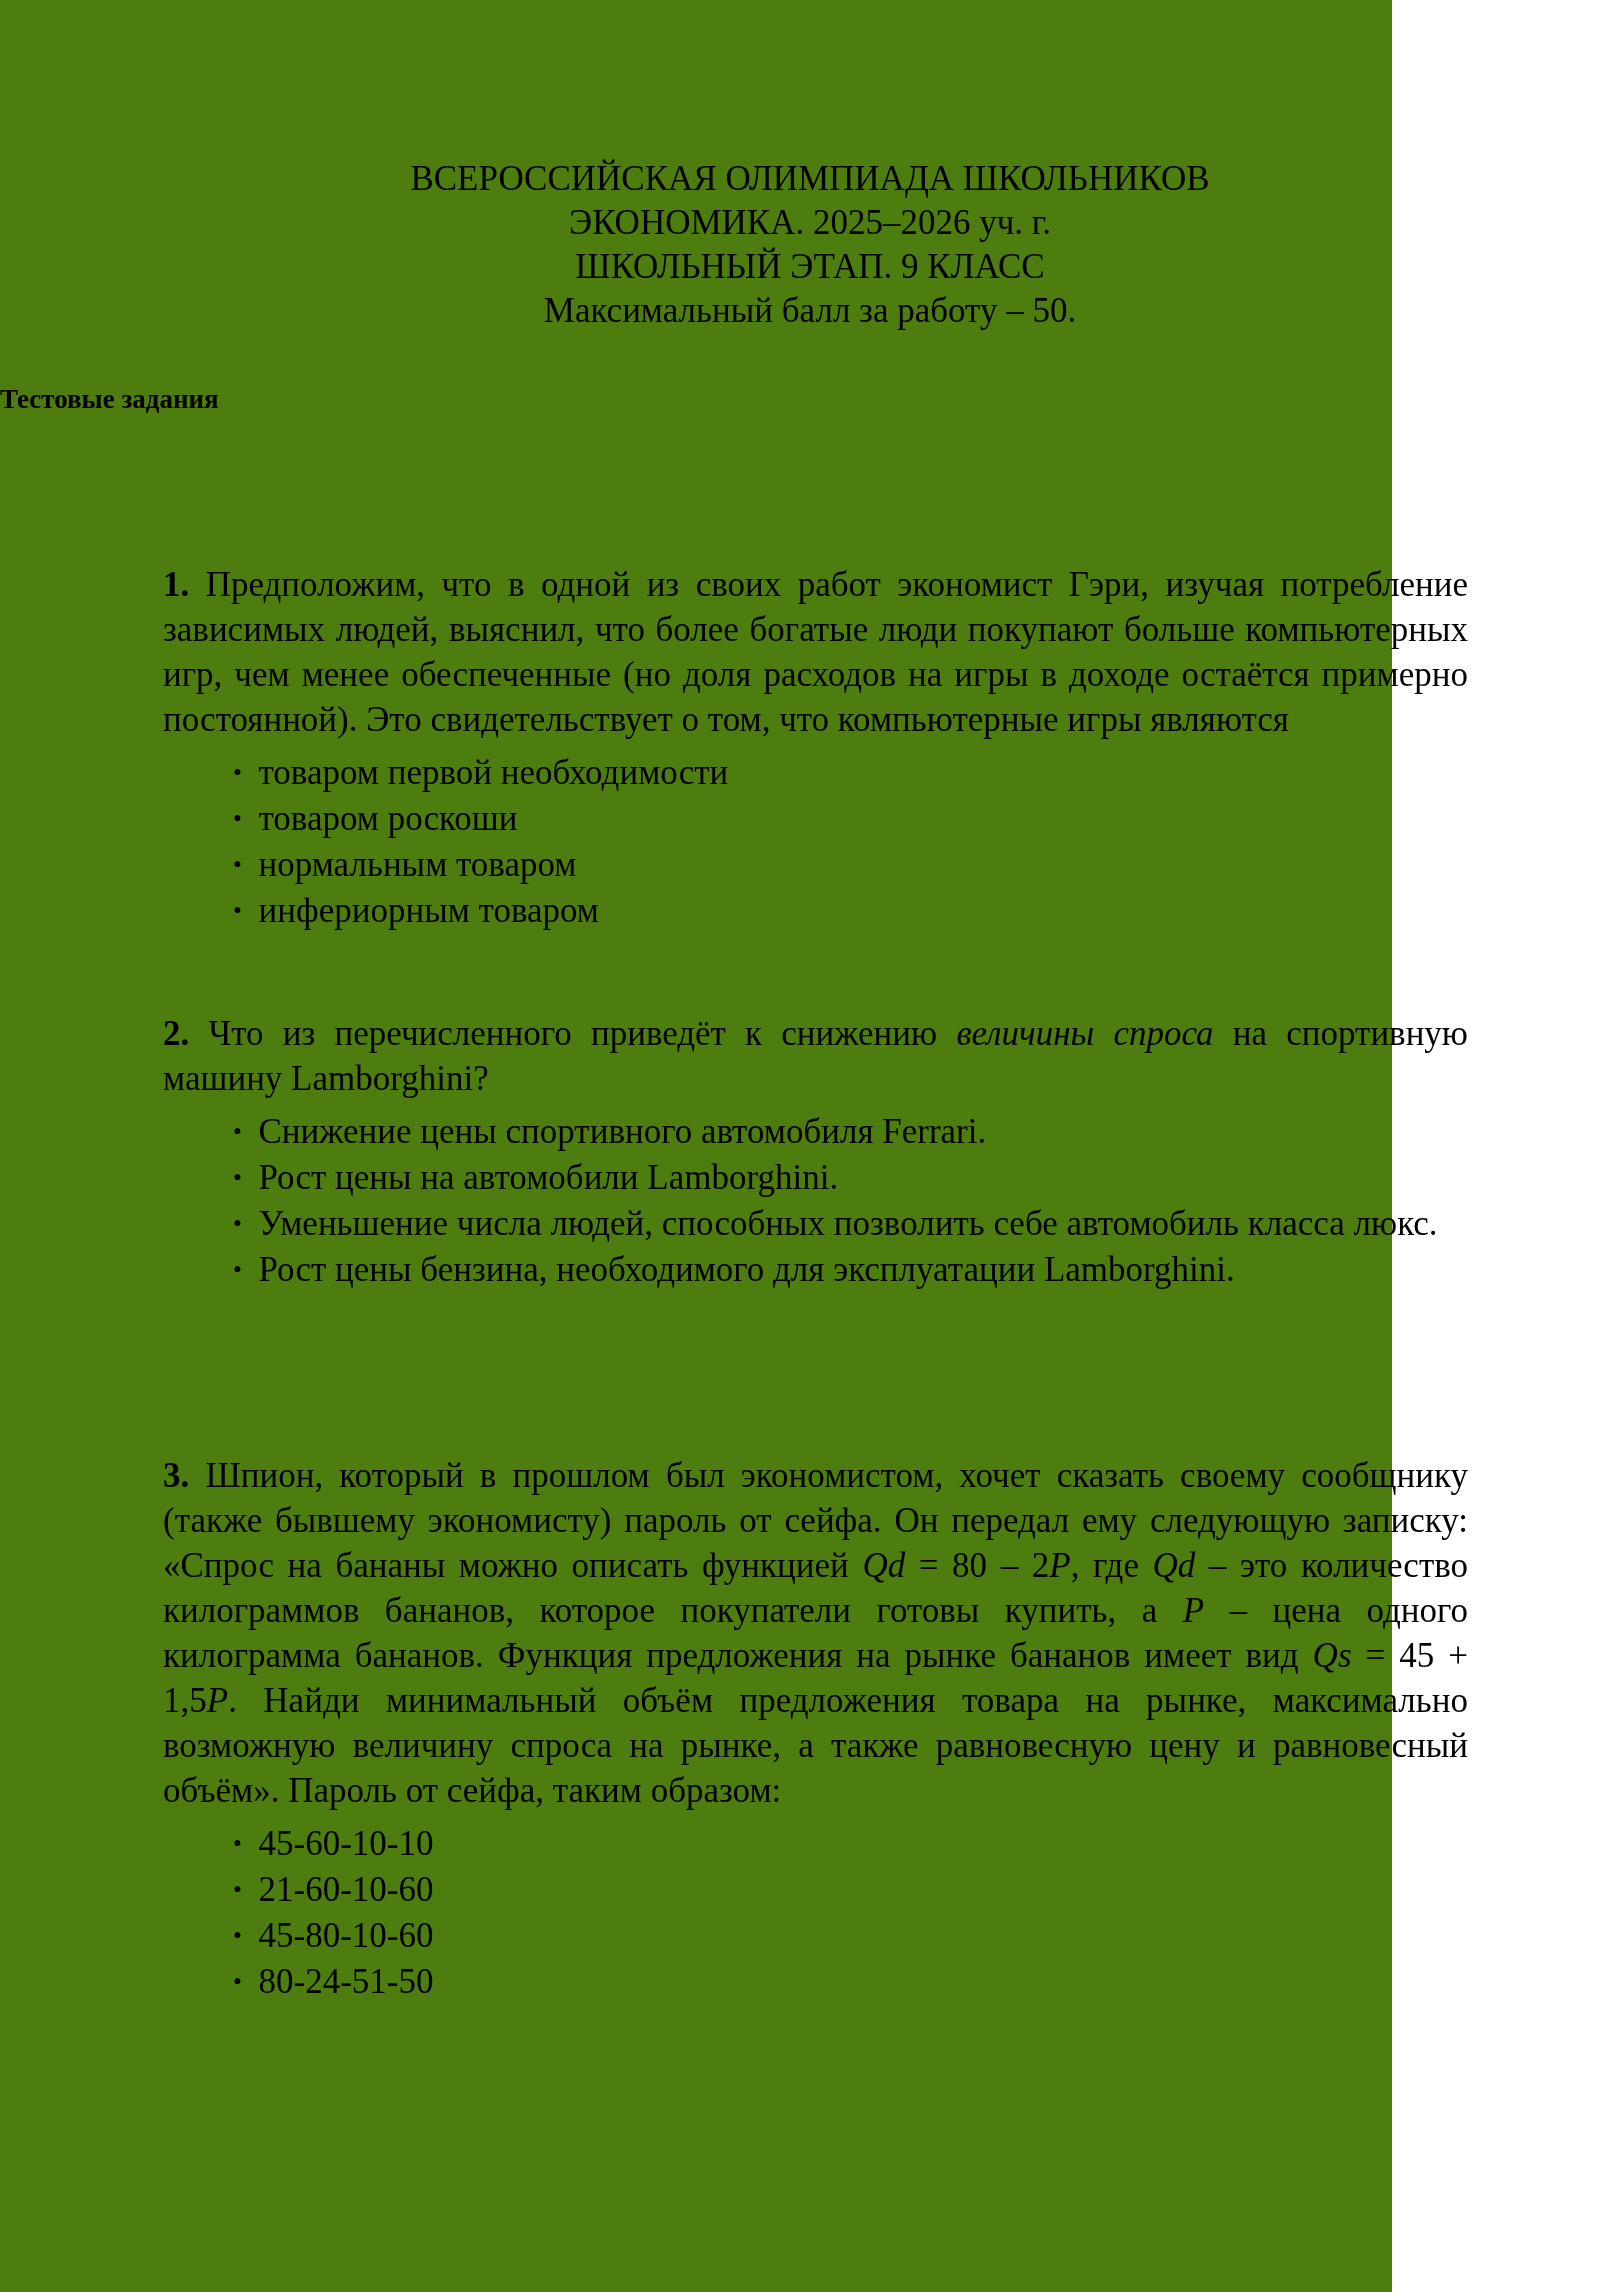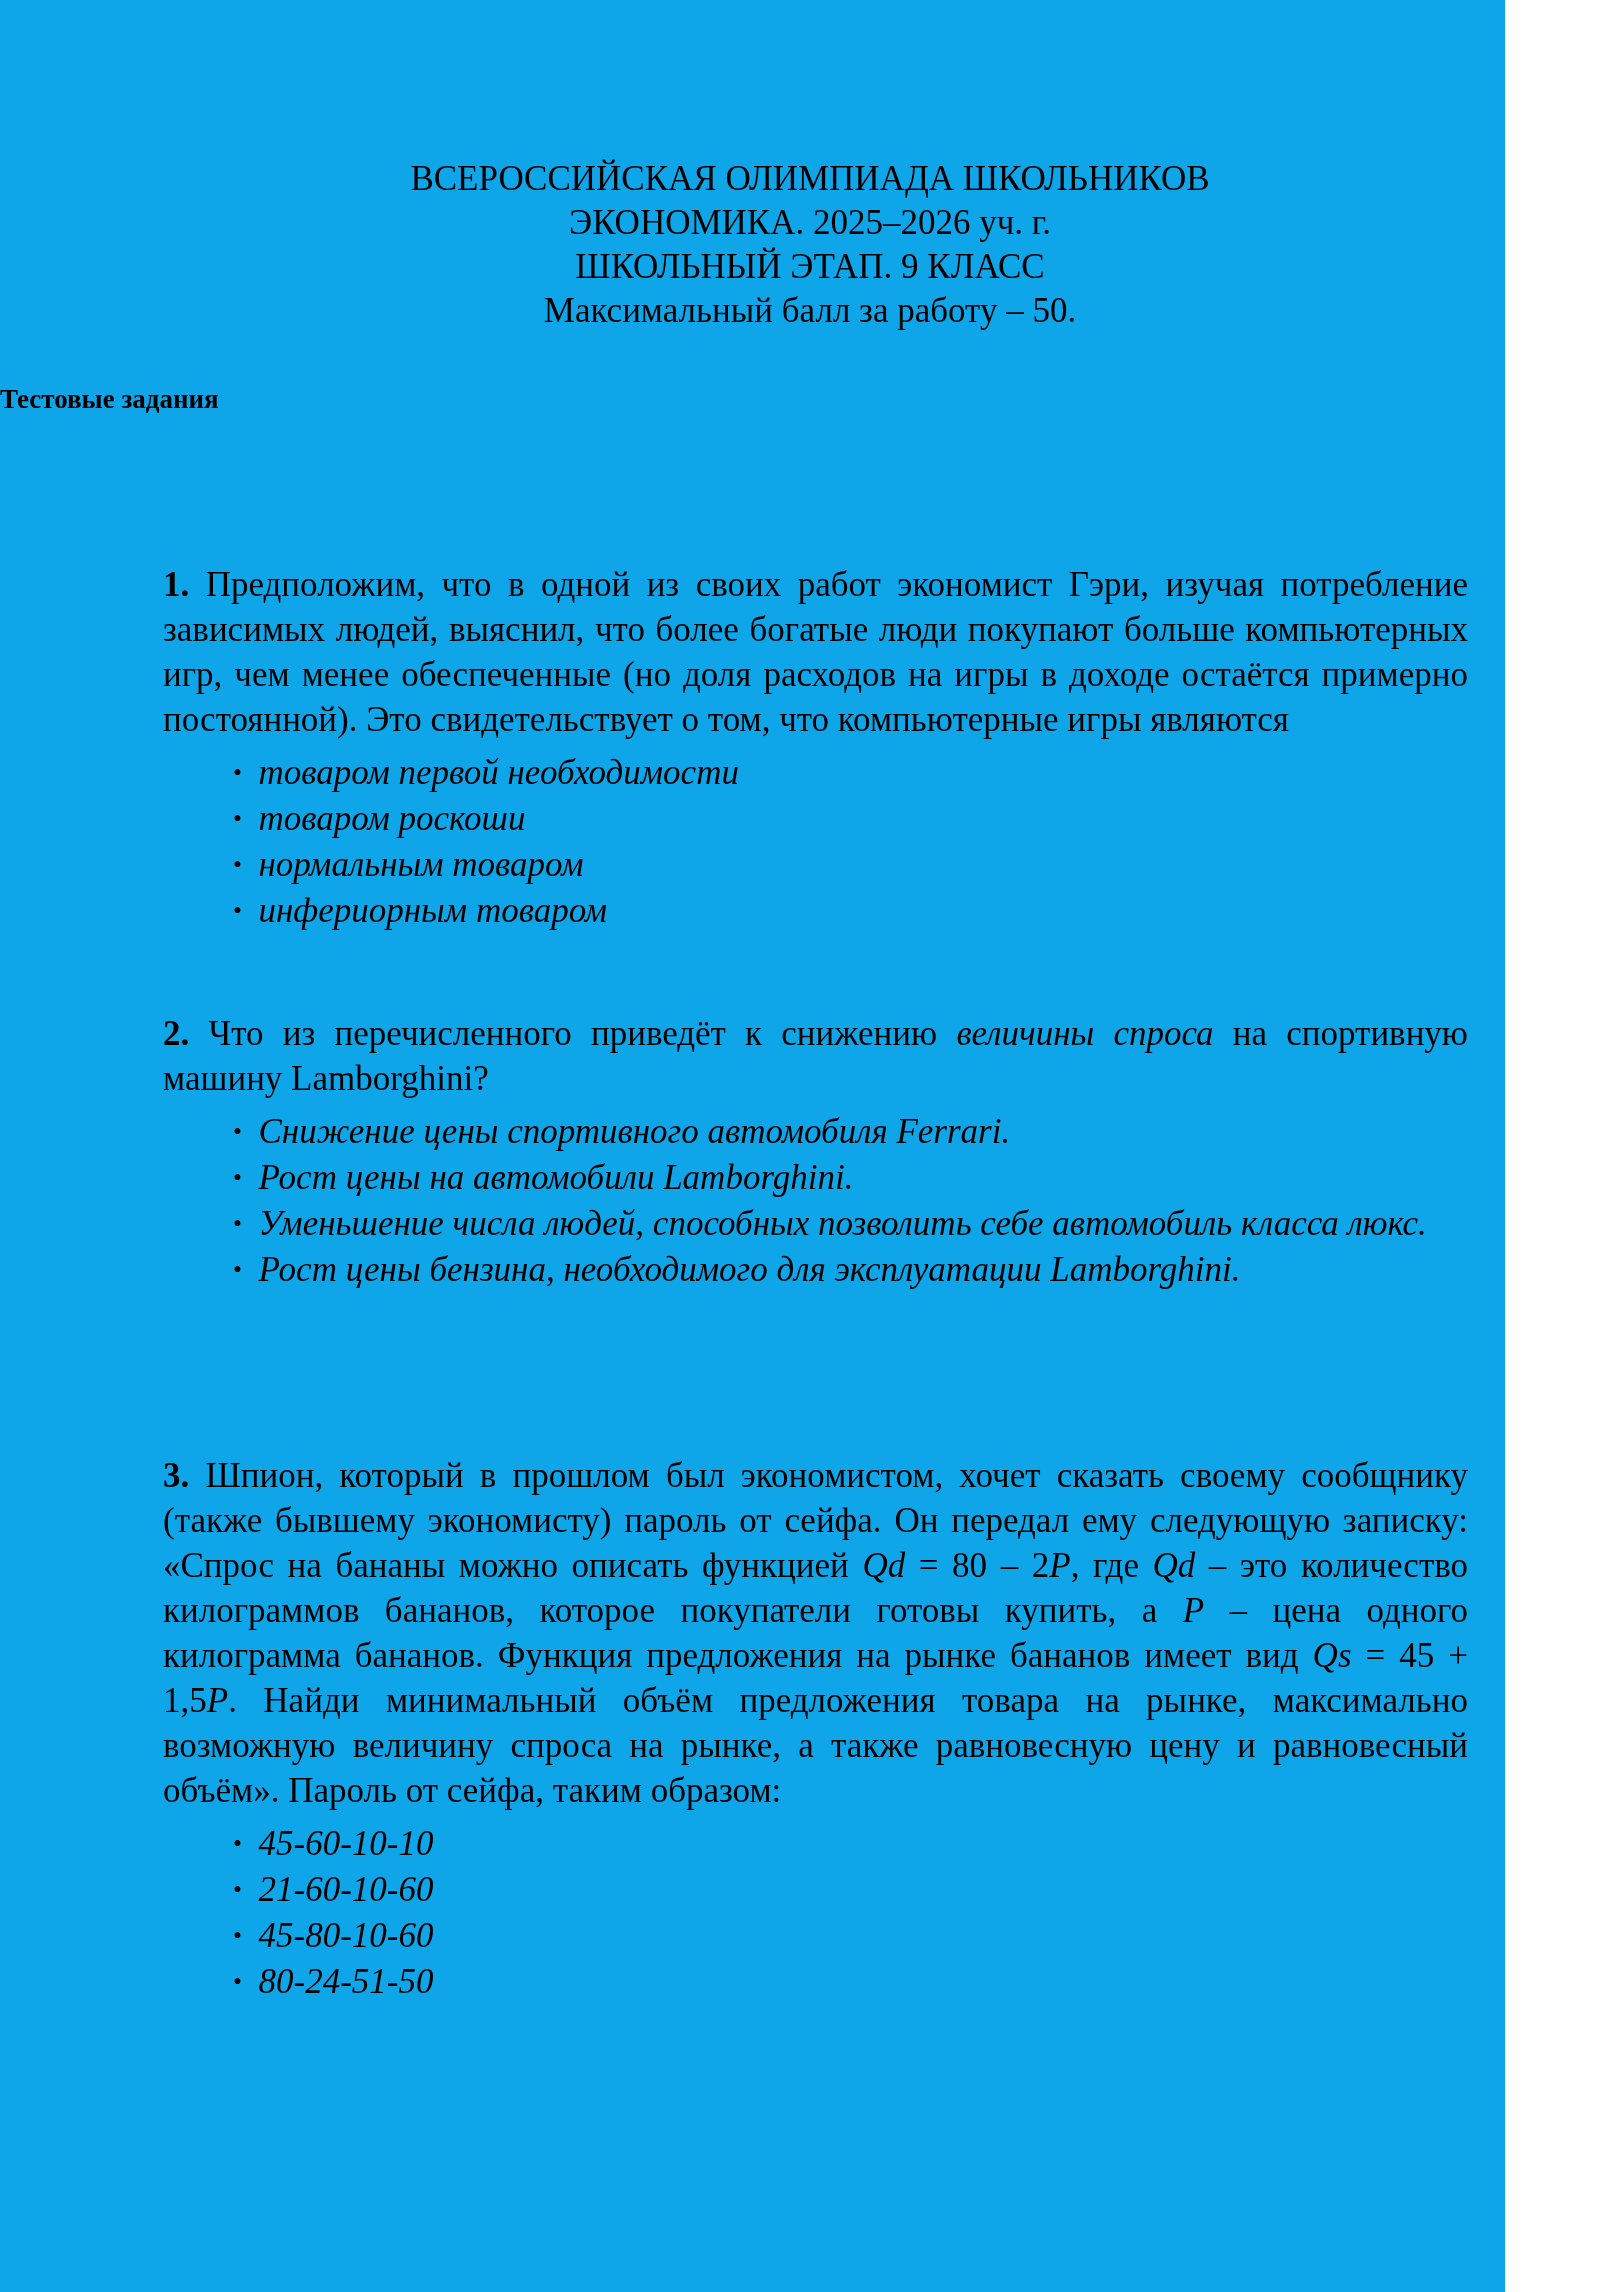--- a/index.html
+++ b/index.html
@@ -1,30 +1,30 @@
 <!DOCTYPE html>
 <html><head>
 <meta charset="utf-8">
 <style>
   html, body { margin: 0; padding: 0; background: #ffffff; }
   body { width: 1620px; height: 2293px; position: relative; overflow: hidden;
          font-family: "Liberation Serif", "DejaVu Serif", serif; color: #000; }
-  .page { position: absolute; left: 0; top: 0; width: 1505px; height: 2293px; background: #0ea5e9; }
+  .page { position: absolute; left: 0; top: 0; width: 1392px; height: 2293px; background: #4d7c0f; }
   .header { position: absolute; left: 0; width: 1620px; top: 157px; text-align: center;
             font-size: 35px; line-height: 44px; }
   .header .bold { font-weight: normal; }
   .center-heading { position: absolute; left: 0; width: 1620px; 
                     font-size: 27px; font-weight: bold; line-height: 44px; }
   .question { position: absolute; left: 155px; width: 1321px; font-size: 35px; line-height: 45px; }
   .q-text { text-align: justify; text-align-last: left; margin: 8px; }
   .q-num { font-weight: bold; }
   .options { list-style: none; margin: 0; padding: 0 0 0 78px; }
   .option { position: relative; padding-left: 25.5px; line-height: 46px; }
   .bullet { position: absolute; left: 0; top: 0; font-size: 25.5px; }
-  .opt-text { display: inline; font-style: italic; }
+  .opt-text { display: inline; }
   .option.wrap .opt-text { display: block; padding-left: 9.8px; text-indent: -9.8px; }
   i { font-style: italic; }
 </style>
 </head>
 <body>
 
 <div class="page">
 
   <div class="header">
     <div>ВСЕРОССИЙСКАЯ ОЛИМПИАДА ШКОЛЬНИКОВ</div>

